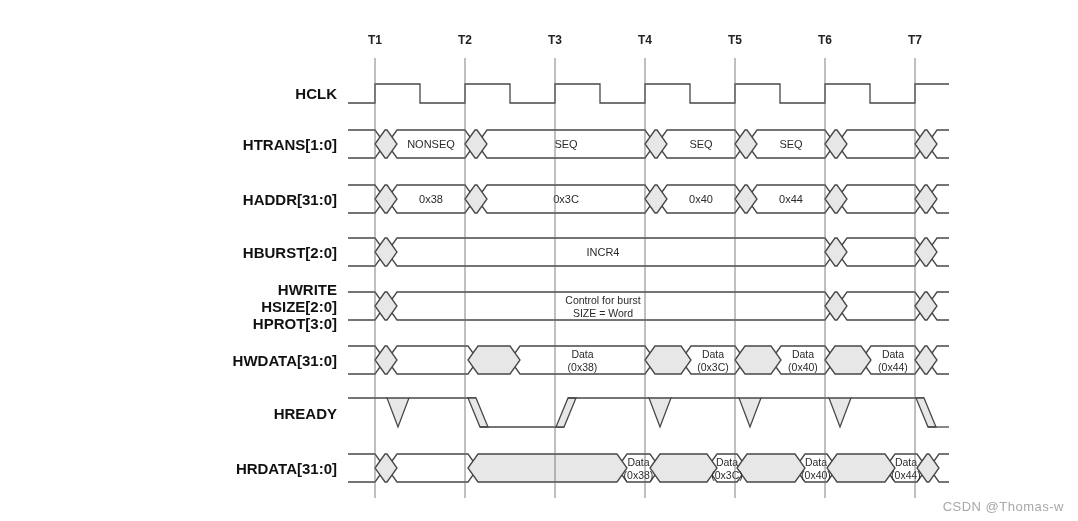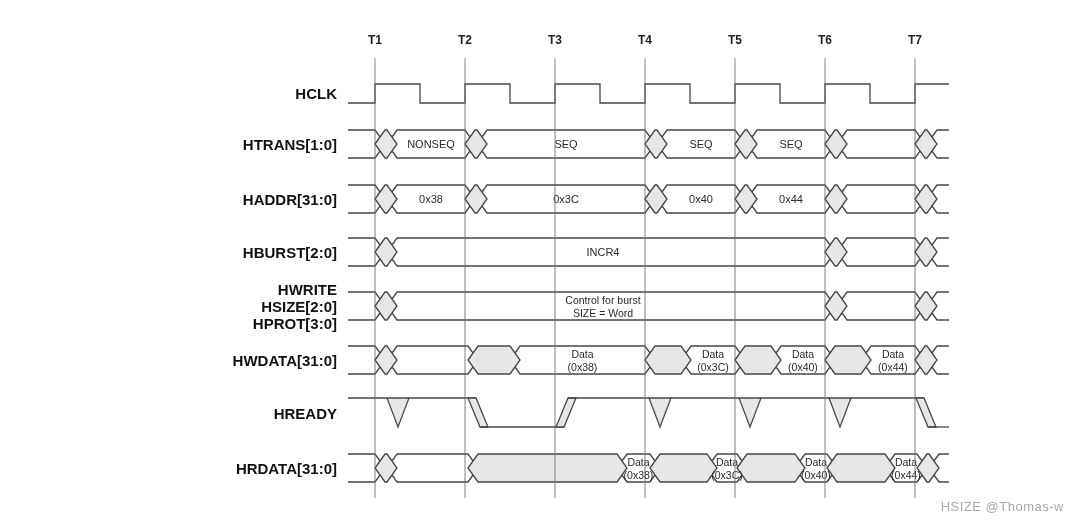--- a/index.html
+++ b/index.html
@@ -161,14 +161,14 @@
         <line x1="645" y1="58" x2="645" y2="498" stroke="#6a6a6a" stroke-width="1" opacity="0.85"></line>
         <text x="645" y="44" text-anchor="middle" font-size="12" fill="#222222" font-weight="bold">T4</text>
         <line x1="735" y1="58" x2="735" y2="498" stroke="#6a6a6a" stroke-width="1" opacity="0.85"></line>
         <text x="735" y="44" text-anchor="middle" font-size="12" fill="#222222" font-weight="bold">T5</text>
         <line x1="825" y1="58" x2="825" y2="498" stroke="#6a6a6a" stroke-width="1" opacity="0.85"></line>
         <text x="825" y="44" text-anchor="middle" font-size="12" fill="#222222" font-weight="bold">T6</text>
         <line x1="915" y1="58" x2="915" y2="498" stroke="#6a6a6a" stroke-width="1" opacity="0.85"></line>
         <text x="915" y="44" text-anchor="middle" font-size="12" fill="#222222" font-weight="bold">T7</text>
       </g>
     </svg>
-  <div class="watermark">HSIZE @Thomas-w</div>
+  <div class="watermark">CSDN @Thomas-w</div>
 </div>
 
 </body></html>

